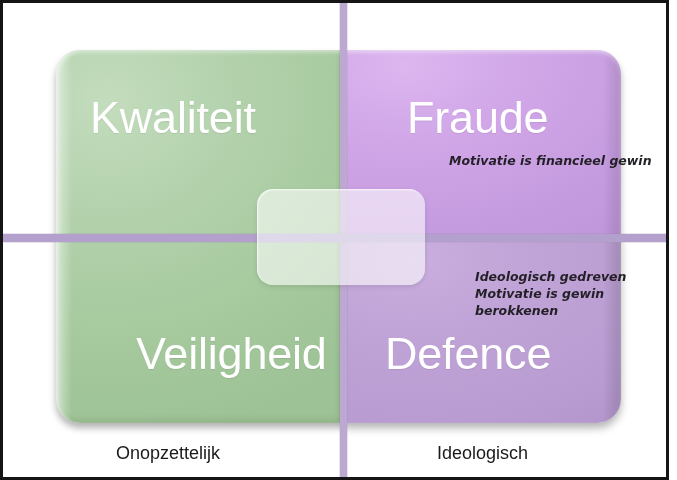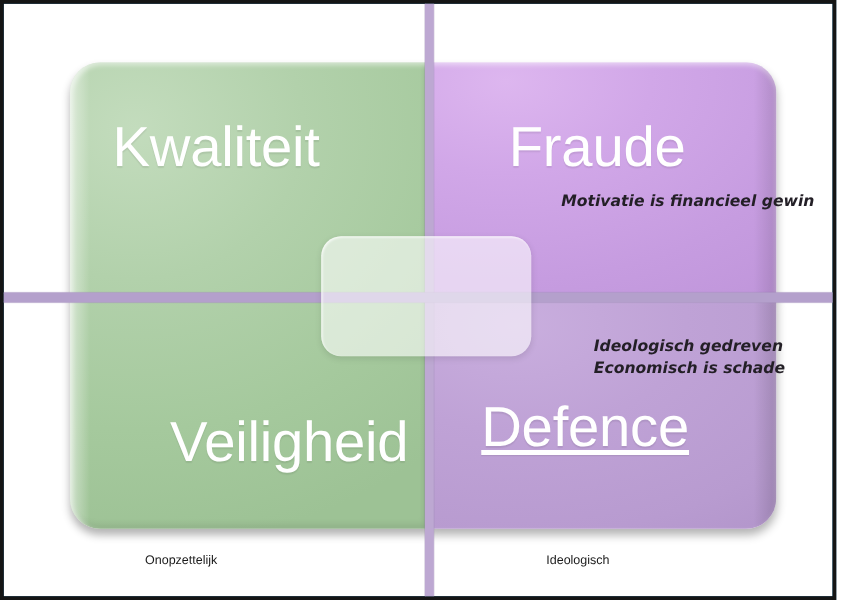--- a/index.html
+++ b/index.html
@@ -142,42 +142,42 @@
     font-size: 45px;
     font-weight: 400;
     letter-spacing: -0.2px;
     line-height: 1;
     white-space: nowrap;
     text-shadow: 0 1px 1px rgba(0,0,0,0.08);
   }
   #title-kwaliteit  { left: 87px;  top: 92px; }
   #title-fraude     { left: 404px; top: 92px; }
   #title-veiligheid { left: 85px;  top: 328px; margin-left: 48px; }
-  #title-defence    { left: 382px; top: 316px; text-decoration: underline; }
+  #title-defence    { left: 382px; top: 328px; }
 
   
   .note {
     position: absolute;
     color: #231f26;
     font-family: "DejaVu Sans", sans-serif;
     font-style: italic;
     font-size: 12.5px;
     line-height: 1.35;
     font-weight: 600;
     white-space: nowrap;
   }
   #note-fraude  { left: 446px; top: 150px; }
   #note-defence { left: 472px; top: 240px; margin-top: 26px; }
 
   
   .axis-label {
     position: absolute;
     top: 440px;
     color: #1a1a1a;
-    font-size: 10px;
+    font-size: 18px;
     font-weight: 400;
     white-space: nowrap;
   }
   #label-onopzettelijk { left: 113px; }
   #label-opzettelijk   { left: 434px; }
 </style>
 </head>
 <body>
 
 <div id="frame">
@@ -201,21 +201,22 @@
     <div class="quad-title" id="title-veiligheid">Veiligheid</div>
 
     <div class="quad-title" id="title-defence">Defence</div>
 
     <div class="note" id="note-fraude">
       <div>Motivatie is financieel gewin</div>
     </div>
 
     <div class="note" id="note-defence">
       <div>Ideologisch gedreven</div>
-      <div>Economisch is schade</div>
+      <div>Motivatie is gewin</div>
+      <div>berokkenen</div>
     </div>
 
     <div class="axis-label" id="label-onopzettelijk">Onopzettelijk</div>
 
     <div class="axis-label" id="label-opzettelijk">Ideologisch</div>
 
   </div>
 </div>
 
 </body></html>

